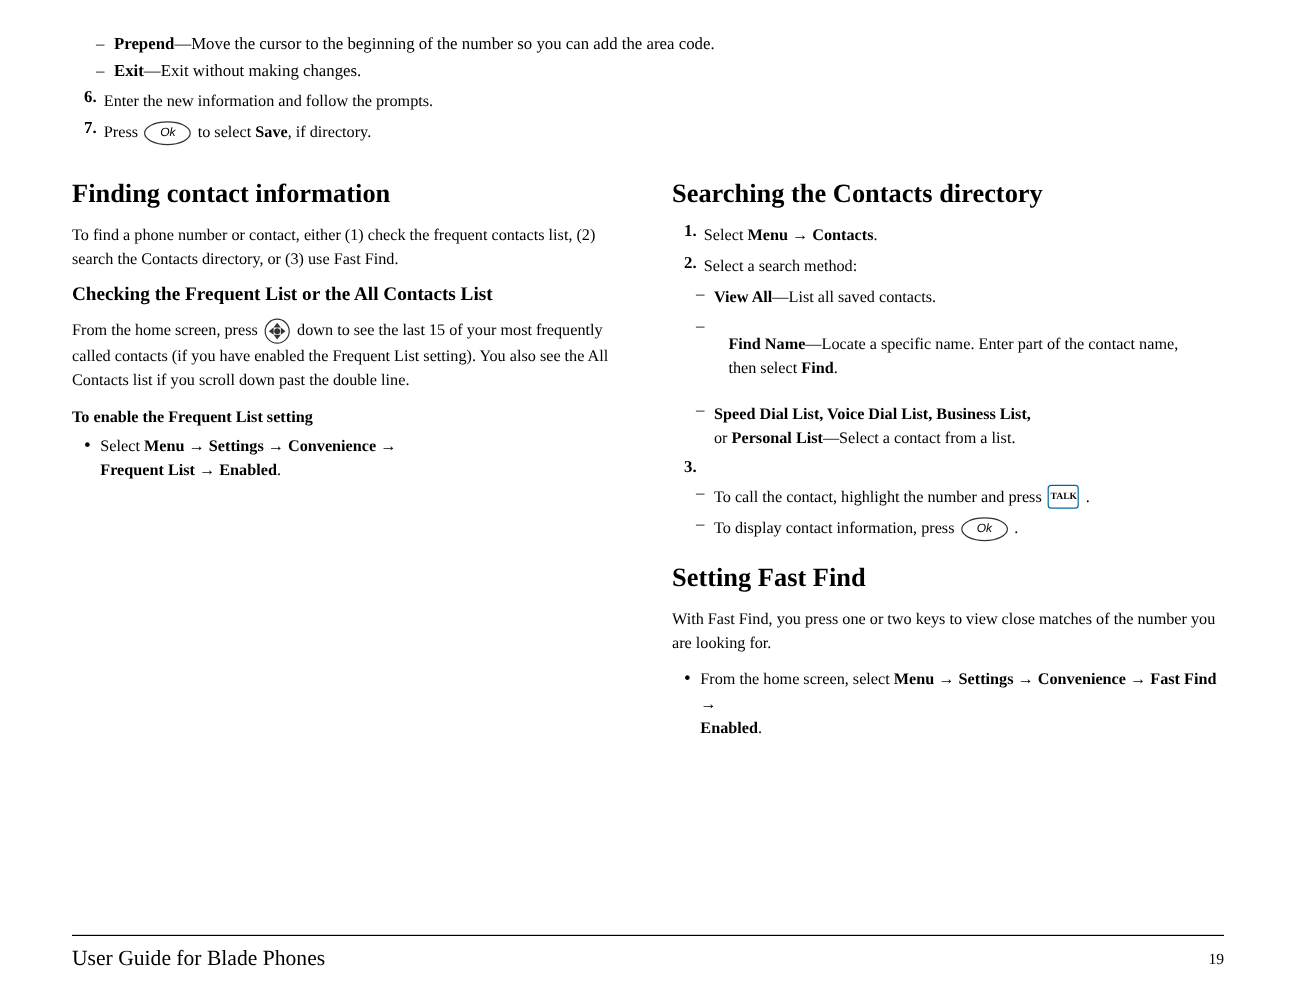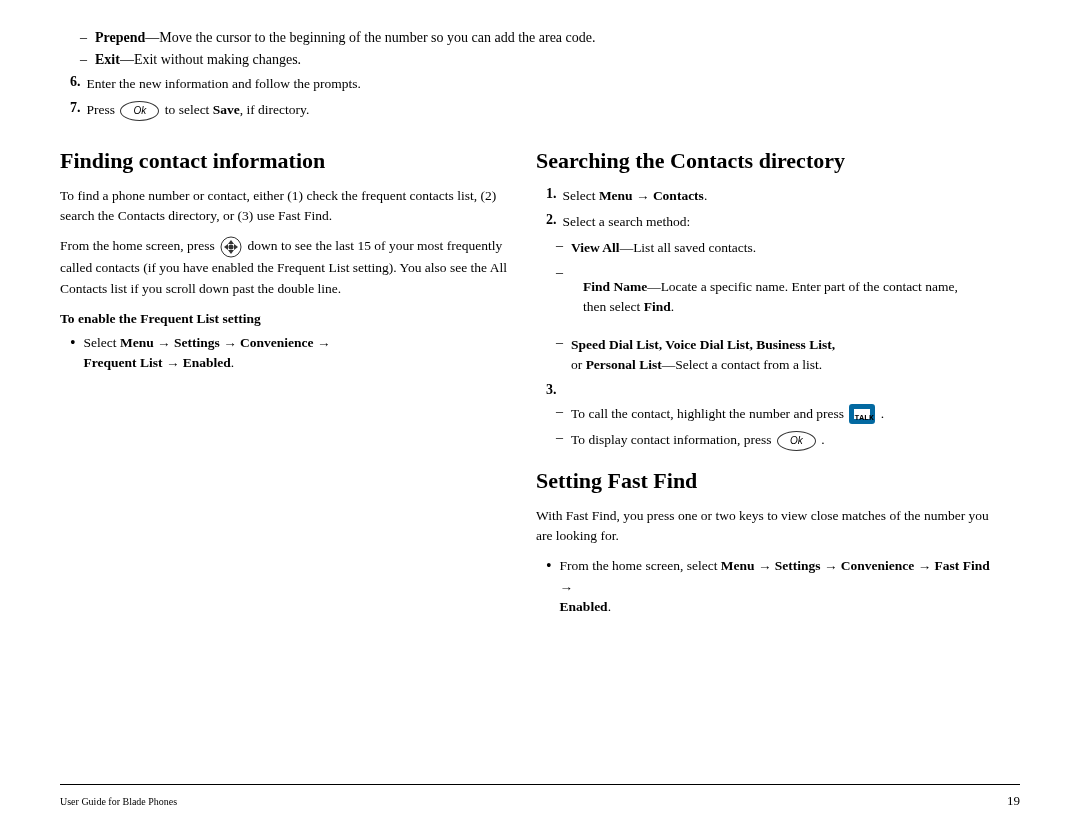--- a/index.html
+++ b/index.html
@@ -19,21 +19,21 @@
     }
 
     .page-container {
       display: flex;
       flex-direction: column;
       min-height: 779px;
     }
 
     .two-column {
       display: flex;
-      gap: 16px;
+      gap: 40px;
       flex: 1;
     }
 
     .left-column {
       flex: 1;
       max-width: 460px;
     }
 
     .right-column {
       flex: 1;
@@ -131,45 +131,45 @@
       text-align: center;
       font-size: 10px;
       font-family: Arial, sans-serif;
       vertical-align: middle;
       font-style: italic;
       margin: 0 2px;
     }
 
     .talk-button-icon {
       display: inline-block;
-      border: 5px solid #0369a1;
+      border: 1px solid #0369a1;
       border-radius: 3px;
       width: 26px;
       height: 20px;
       line-height: 18px;
       text-align: center;
       font-size: 8px;
-      font-family: Liberation Mono, monospace;
+      font-family: Liberation Serif, serif;
       vertical-align: middle;
       margin: 0 2px;
       font-weight: bold;
     }
 
     .page-footer {
       display: flex;
       justify-content: space-between;
       align-items: center;
       border-top: 1px solid #000;
       margin-top: 20px;
       padding-top: 8px;
       font-size: 13px;
     }
 
     .footer-title {
-      font-size: 10px;
+      font-size: 18px;
     }
 
     .footer-page {
       font-size: 13px;
     }
 
     .nav-icon-container {
       display: inline-block;
       position: relative;
       vertical-align: middle;
@@ -219,20 +219,21 @@
   <div class="two-column">
 
     <div class="left-column">
 
       <div>
         <h1 class="section-heading">Finding contact information</h1>
         <p class="body-text">To find a phone number or contact, either (1) check the frequent contacts list, (2) search the Contacts directory, or (3) use Fast Find.</p>
       </div>
 
       <div>
+        <h2 class="subsection-heading">Checking the Frequent List or the All Contacts List</h2>
         <p class="body-text">
           <span>From the home screen, press</span>
           <span class="nav-icon-container">
             <svg class="nav-icon-svg" viewBox="0 0 22 22">
               <circle cx="11" cy="11" r="10" fill="none" stroke="#333" stroke-width="1"></circle>
               <polygon points="11,4 8,8 14,8" fill="#333"></polygon>
               <polygon points="11,18 8,14 14,14" fill="#333"></polygon>
               <polygon points="4,11 8,8 8,14" fill="#333"></polygon>
               <polygon points="18,11 14,8 14,14" fill="#333"></polygon>
               <circle cx="11" cy="11" r="2.5" fill="#333"></circle>

